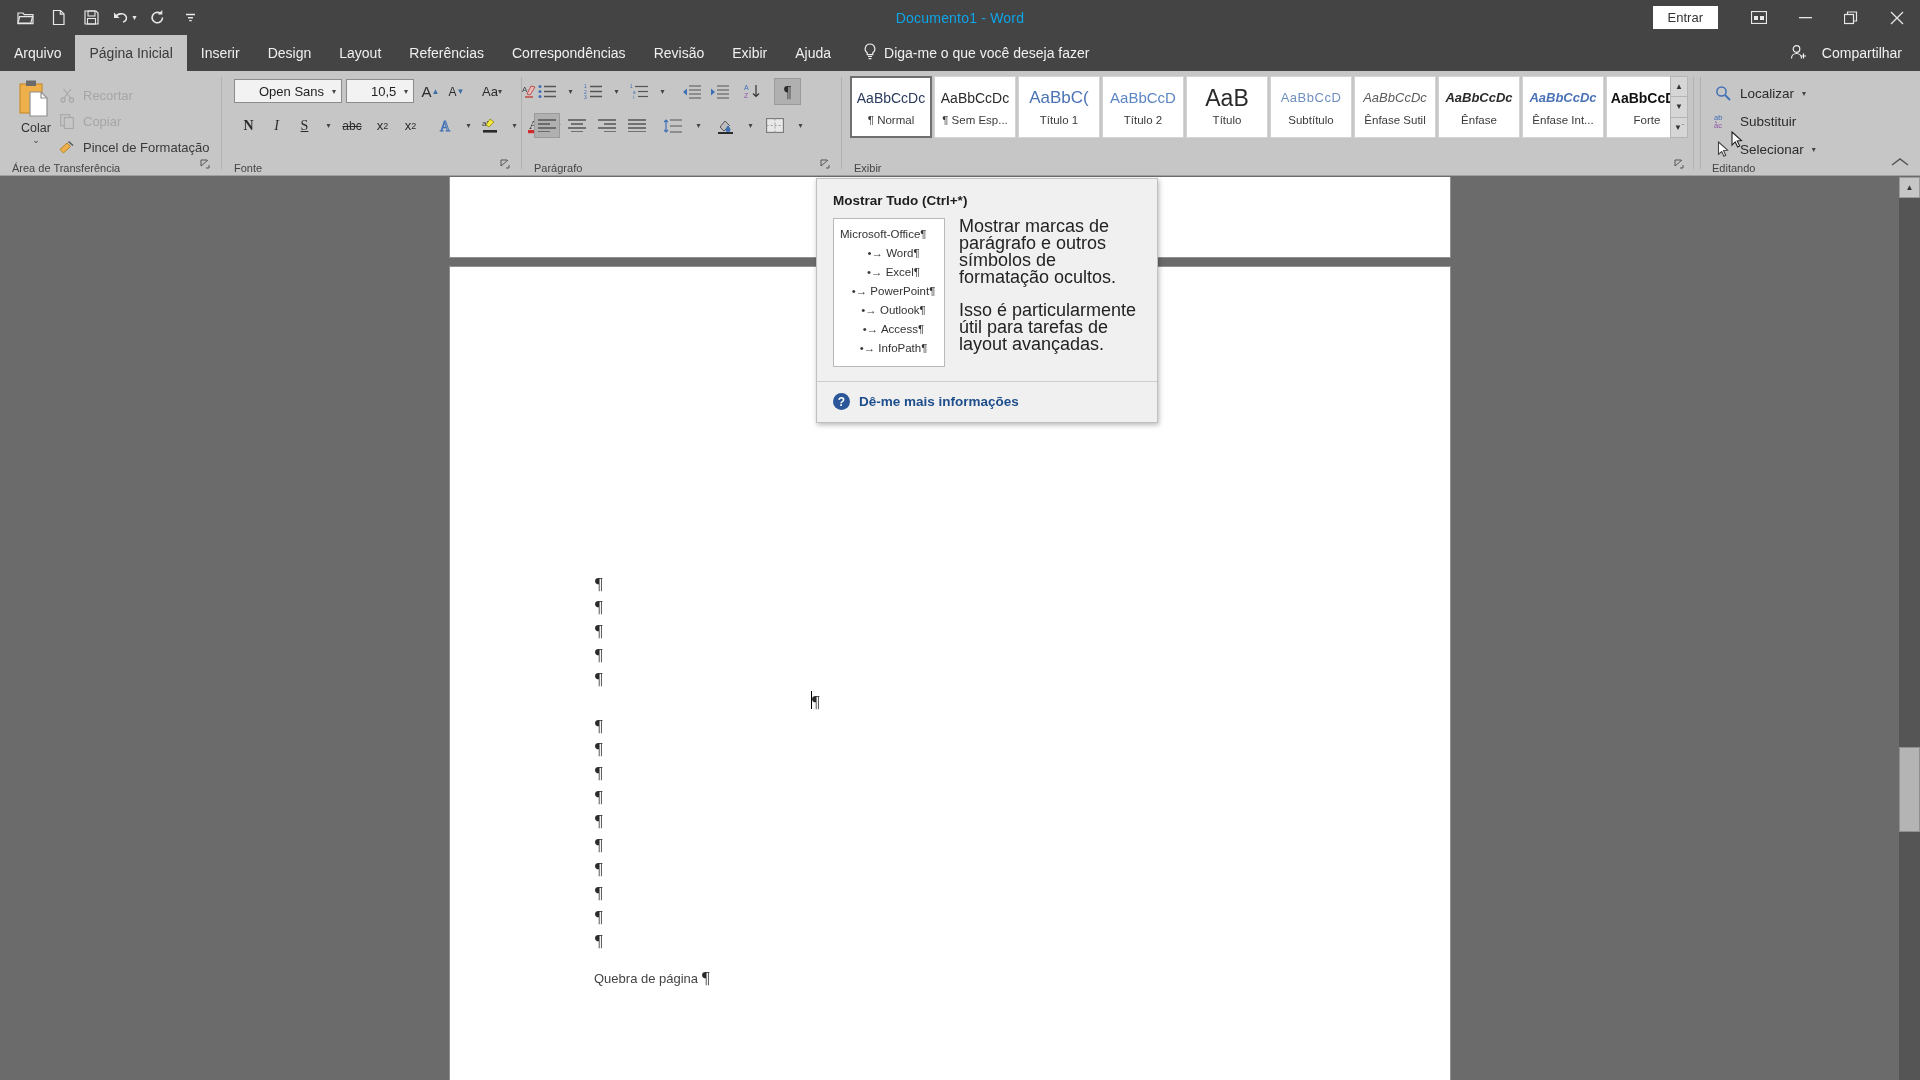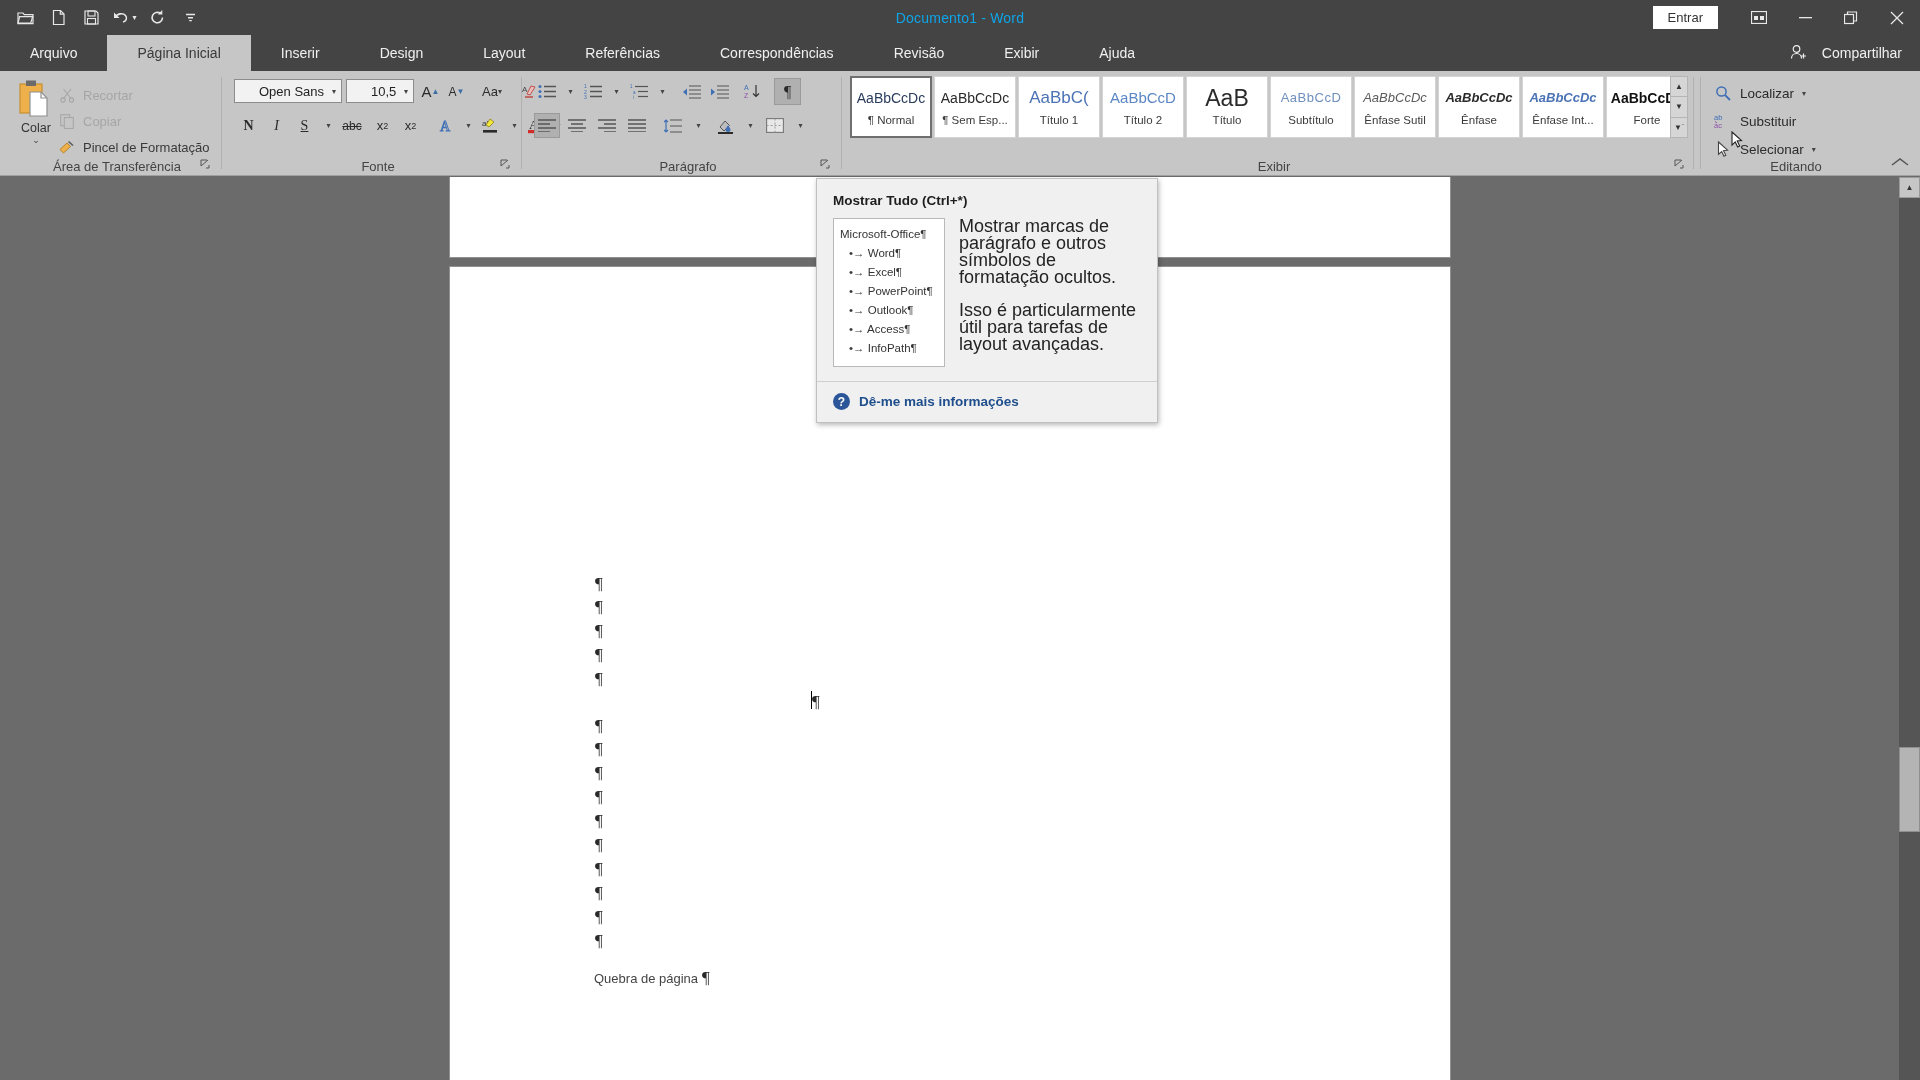--- a/index.html
+++ b/index.html
@@ -38,42 +38,42 @@
     color: #e8e8e8;
   }
   .ribbon-display { width: 46px; }
 
   
   .tabrow {
     position: absolute; top: 35px; left: 0; width: 1920px; height: 36px;
     background: #444444; color: #ffffff; display: flex; align-items: stretch;
   }
   .tab {
-    display: flex; align-items: center; padding: 0 30px;
+    display: flex; align-items: center; padding: 0 14px;
     font-size: 14px; color: #f0f0f0; height: 36px; white-space: nowrap;
   }
   .tab.active { background: #c6c6c6; color: #3a3a3a; }
   .tellme {
     display: flex; align-items: center; gap: 7px; padding: 0 10px 0 18px;
     font-size: 14px; color: #f0f0f0; white-space: nowrap;
   }
   .share {
     position: absolute; right: 18px; top: 0; height: 36px;
     display: flex; align-items: center; gap: 14px; font-size: 14px; color: #f0f0f0;
   }
 
   
   .ribbon {
     position: absolute; top: 71px; left: 0; width: 1920px; height: 105px;
     background: #c6c6c6; border-bottom: 1px solid #a0a0a0;
   }
   .rgroup { position: absolute; top: 0; height: 105px; }
   .rgroup-label {
-    position: absolute; bottom: 2px; left: 6px; width: 100%;
-    text-align: center; font-size: 13px; color: #444; white-space: nowrap;
+    position: absolute; bottom: 2px; left: 12px; width: 100%;
+    font-size: 11px; color: #444; white-space: nowrap;
   }
   .rgroup-sep { position: absolute; top: 6px; width: 1px; height: 92px; background: #b0b0b0; }
   .dialog-launcher {
     position: absolute; bottom: 3px; font-size: 10px; color: #555;
     width: 14px; height: 14px;
   }
 
   
   #g-clipboard { left: 0; width: 222px; }
   .paste-big {
@@ -170,21 +170,21 @@
     box-shadow: 1px 2px 5px rgba(0,0,0,.28);
     z-index: 50;
   }
   .tt-title { font-size: 13.5px; font-weight: bold; color: #1d1d1d; padding: 14px 16px 10px 16px; }
   .tt-body { display: flex; padding: 0 16px 14px 16px; gap: 14px; }
   .tt-illus {
     width: 112px; background: #ffffff; border: 1px solid #b9b9b9;
     padding: 6px 6px 8px 6px; flex: 0 0 112px;
   }
   .tt-illus-head { font-size: 11.5px; color: #333; white-space: nowrap; line-height: 19px; }
-  .tt-illus-row { font-size: 11.5px; color: #333; white-space: nowrap; line-height: 19px; padding-left: 9px; }
+  .tt-illus-row { font-size: 11.5px; color: #333; white-space: nowrap; line-height: 19px; padding-left: 9px; text-align: center; }
   .tt-mark { color: #3a3a3a; }
   .tt-text { flex: 1; }
   .tt-p { font-size: 18px; color: #232323; line-height: 17px; }
   .tt-p + .tt-p { margin-top: 16px; }
   .tt-foot {
     border-top: 1px solid #cfcfcf; padding: 11px 16px 12px 16px;
     display: flex; align-items: center; gap: 9px;
   }
   .tt-help {
     width: 17px; height: 17px; border-radius: 50%; background: #2b579a; color: #fff;
@@ -291,20 +291,29 @@
     <div class="tab active">Página Inicial</div>
     <div class="tab">Inserir</div>
     <div class="tab">Design</div>
     <div class="tab">Layout</div>
     <div class="tab">Referências</div>
     <div class="tab">Correspondências</div>
     <div class="tab">Revisão</div>
     <div class="tab">Exibir</div>
     <div class="tab">Ajuda</div>
 
+    <div class="tellme">
+      <span>
+        <svg width="14" height="17" viewBox="0 0 14 17">
+            <path d="M7 1a4.8 4.8 0 0 0-2.8 8.7v2h5.6v-2A4.8 4.8 0 0 0 7 1z" fill="none" stroke="#f0f0f0" stroke-width="1.2"></path>
+            <path d="M5 13.5h4M5.6 15.6h2.8" stroke="#f0f0f0" stroke-width="1.2"></path>
+          </svg>
+      </span>
+      <span>Diga-me o que você deseja fazer</span>
+    </div>
 
     <div class="share">
       <span>
         <svg width="18" height="16" viewBox="0 0 18 16">
             <circle cx="6.5" cy="5" r="3.3" fill="none" stroke="#f0f0f0" stroke-width="1.2"></circle>
             <path d="M1.5 14.5c0-3 2.3-5 5-5s5 2 5 5" fill="none" stroke="#f0f0f0" stroke-width="1.2"></path>
             <path d="M13.5 9.5v5M11 12h5" stroke="#f0f0f0" stroke-width="1.2"></path>
           </svg>
       </span>
       <span>Compartilhar</span>

